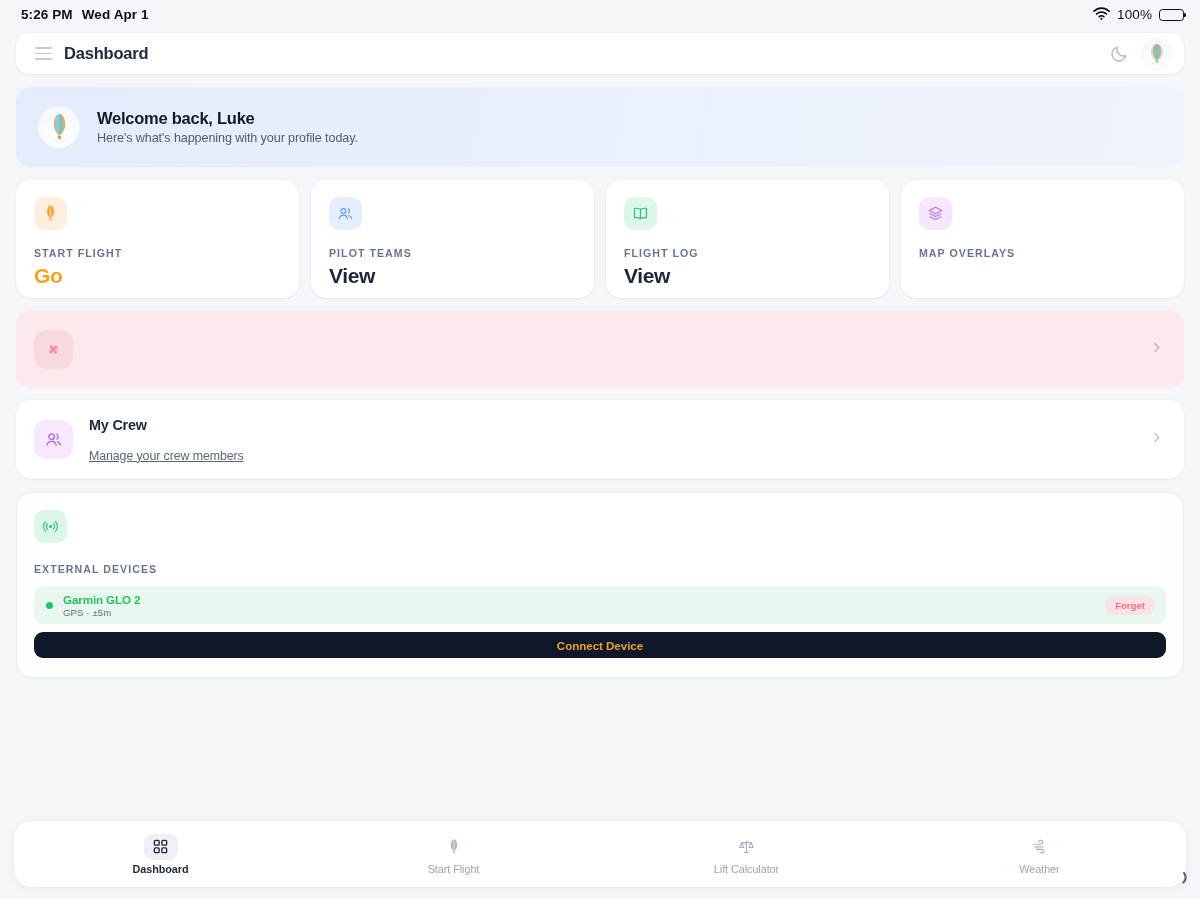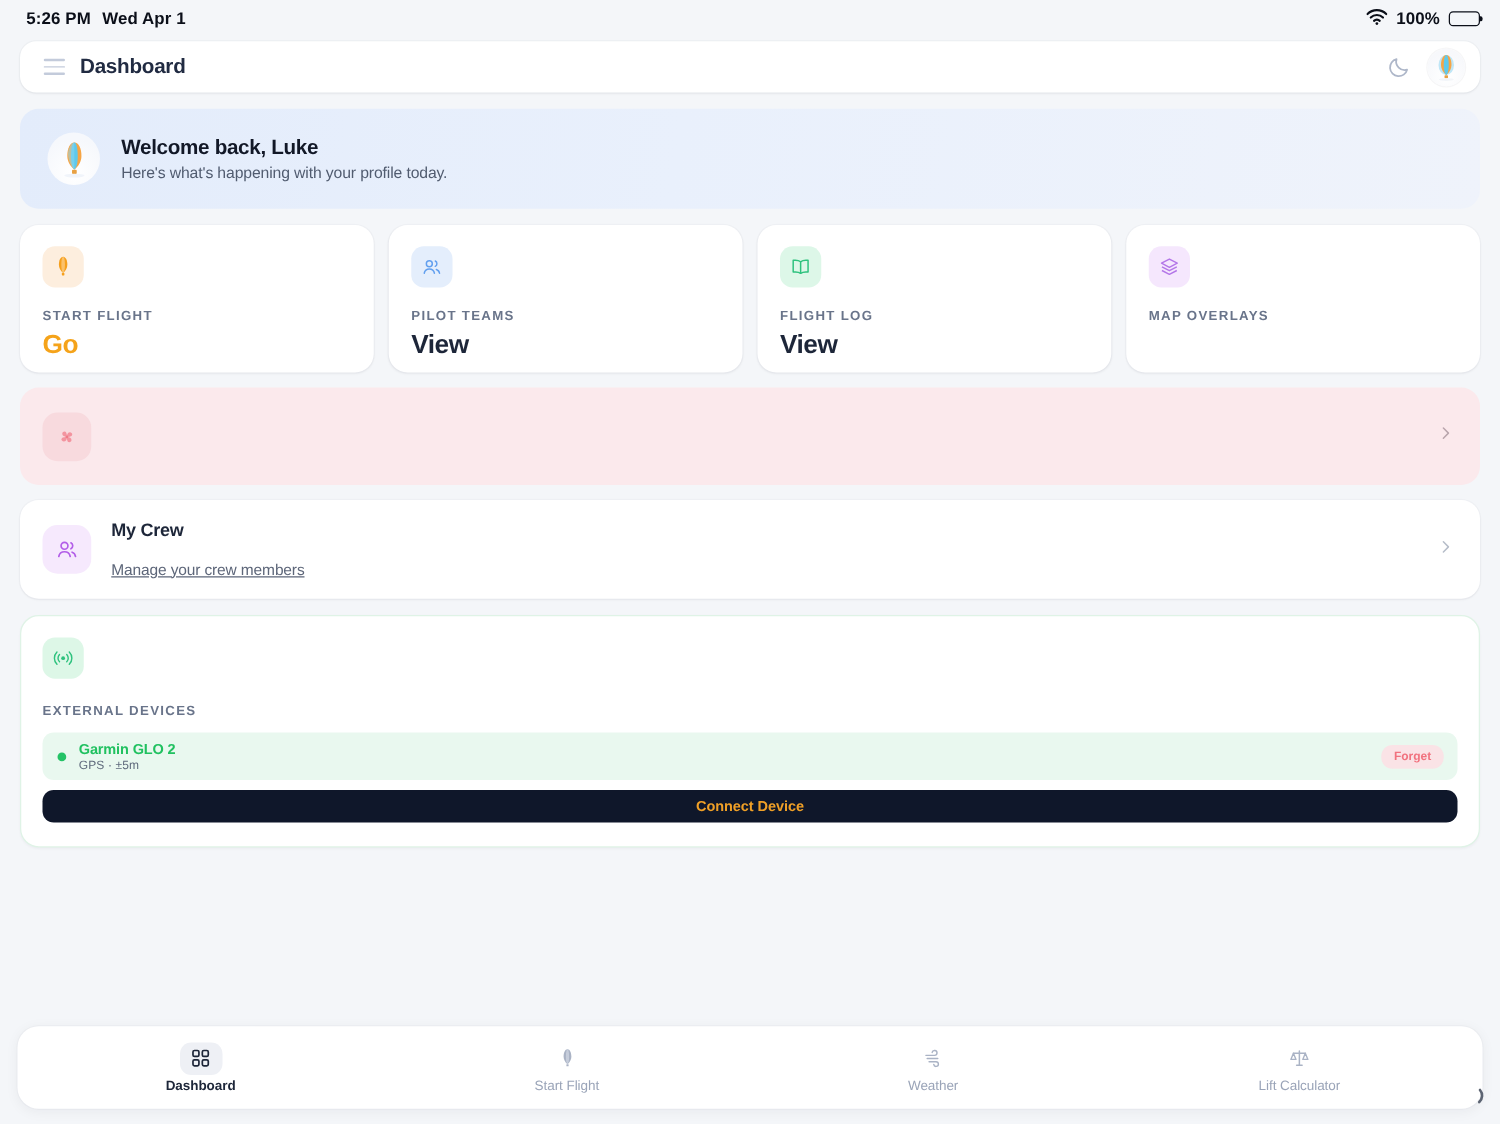--- a/index.html
+++ b/index.html
@@ -30,21 +30,21 @@
     align-items: center;
     justify-content: space-between;
     padding: 0 16px 0 21px;
     font-size: 13.5px;
     font-weight: 600;
     color: #0b0f19;
     letter-spacing: 0.1px;
   }
   .status-left { display: flex; align-items: center; gap: 9px; }
   .status-right { display: flex; align-items: center; gap: 7px; }
-  .battery-pct { font-size: 13.5px; font-weight: 700; }
+  .battery-pct { font-size: 13.5px; font-weight: 400; }
   .battery-shell {
     width: 25px; height: 12px;
     border: 1.3px solid #0b0f19;
     border-radius: 3.5px;
     position: relative;
     padding: 1.3px;
   }
   .battery-shell::after {
     content: "";
     position: absolute;
@@ -496,42 +496,42 @@
           <path d="M10 1.6c2.4 0 3.9 3.3 3.9 7.4 0 2.8-1.6 5.7-3.9 7.4-2.3-1.7-3.9-4.6-3.9-7.4 0-4.1 1.5-7.4 3.9-7.4Z" fill="#aab3c5"></path>
           <path d="M10 1.6c-1 0-1.6 3.3-1.6 7.4s.6 6.6 1.6 7.4c1-.8 1.6-3.3 1.6-7.4S11 1.6 10 1.6Z" fill="#c6cddb"></path>
           <rect x="8.9" y="16.6" width="2.2" height="2" rx="0.5" fill="#aab3c5"></rect>
         </svg>
       </div>
       <div class="tab-label">Start Flight</div>
     </div>
 
     <div class="tab">
       <div class="tab-icon-wrap">
-        <svg width="18" height="17" viewBox="0 0 20 20" fill="none">
-          <path d="M2.6 7.4h8.2a2.3 2.3 0 1 0-2.3-2.7" stroke="#aab3c5" stroke-width="1.35" stroke-linecap="round"></path>
-          <path d="M3.8 10.4h10" stroke="#aab3c5" stroke-width="1.35" stroke-linecap="round"></path>
-          <path d="M5.6 13.4h6.6a2.2 2.2 0 1 1-2.2 2.5" stroke="#aab3c5" stroke-width="1.35" stroke-linecap="round"></path>
-        </svg>
-      </div>
-      <div class="tab-label">Weather</div>
-    </div>
-
-    <div class="tab">
-      <div class="tab-icon-wrap">
         <svg width="17" height="17" viewBox="0 0 20 20" fill="none">
           <path d="M10 3.4v13" stroke="#aab3c5" stroke-width="1.4" stroke-linecap="round"></path>
           <path d="M4.4 5.4h11.2" stroke="#aab3c5" stroke-width="1.4" stroke-linecap="round"></path>
           <path d="M4.4 5.4 2 11.2h4.8L4.4 5.4Z" stroke="#aab3c5" stroke-width="1.3" stroke-linejoin="round"></path>
           <path d="M15.6 5.4 13.2 11.2H18l-2.4-5.8Z" stroke="#aab3c5" stroke-width="1.3" stroke-linejoin="round"></path>
           <path d="M7.4 16.8h5.2" stroke="#aab3c5" stroke-width="1.4" stroke-linecap="round"></path>
         </svg>
       </div>
       <div class="tab-label">Lift Calculator</div>
     </div>
 
+    <div class="tab">
+      <div class="tab-icon-wrap">
+        <svg width="18" height="17" viewBox="0 0 20 20" fill="none">
+          <path d="M2.6 7.4h8.2a2.3 2.3 0 1 0-2.3-2.7" stroke="#aab3c5" stroke-width="1.35" stroke-linecap="round"></path>
+          <path d="M3.8 10.4h10" stroke="#aab3c5" stroke-width="1.35" stroke-linecap="round"></path>
+          <path d="M5.6 13.4h6.6a2.2 2.2 0 1 1-2.2 2.5" stroke="#aab3c5" stroke-width="1.35" stroke-linecap="round"></path>
+        </svg>
+      </div>
+      <div class="tab-label">Weather</div>
+    </div>
+
   </div>
 
   <span class="corner-arc">
     <svg width="22" height="22" viewBox="0 0 22 22" fill="none">
       <path d="M18 4c2.4 2.8 2.2 7-0.6 9.6" stroke="#5c6472" stroke-width="2.1" stroke-linecap="round"></path>
     </svg>
   </span>
 
 </div>
 

